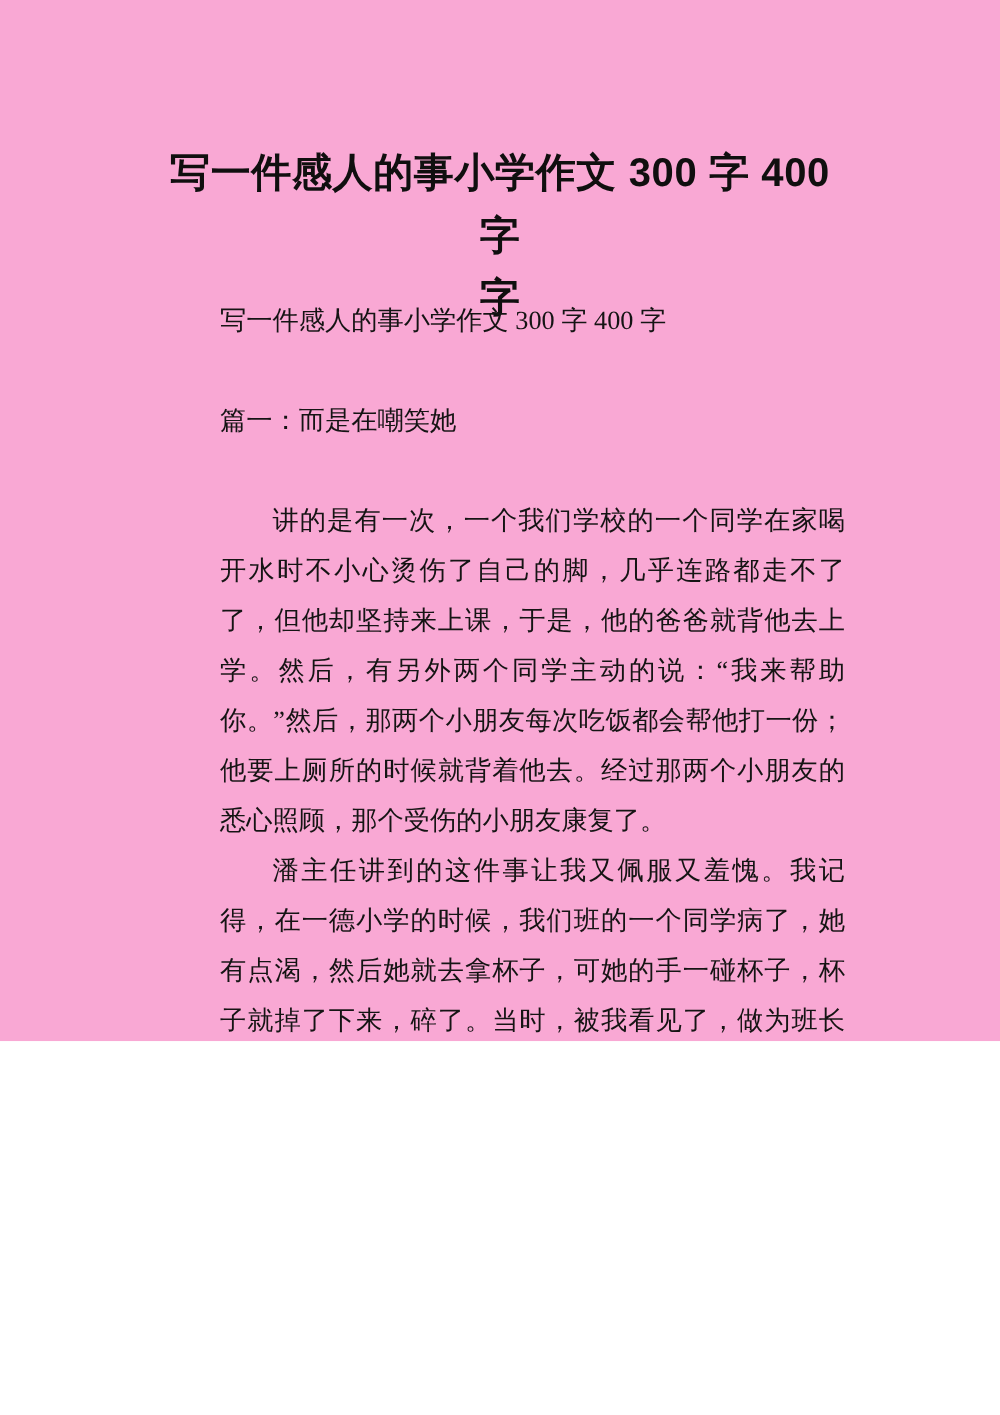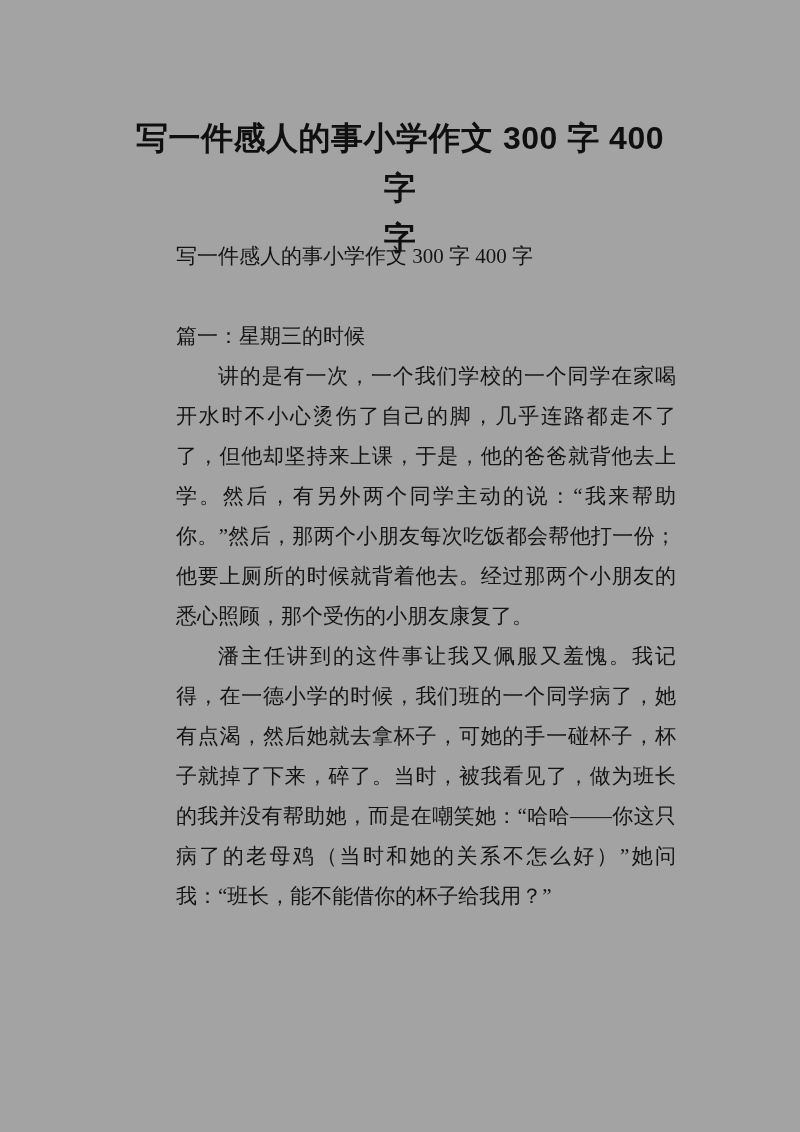--- a/index.html
+++ b/index.html
@@ -4,22 +4,22 @@
 <style>
   html, body {
     margin: 0;
     padding: 0;
     background: #ffffff;
   }
 
   .page {
     position: relative;
     width: 800px;
-    height: 1132px;
-    background: #a3a3a3;
+    height: 833px;
+    background: #f9a8d4;
     overflow: hidden;
     box-sizing: border-box;
   }
 
   
   .doc-title {
     position: absolute;
     left: 130px;
     top: 92px;
     width: 540px;
@@ -50,20 +50,21 @@
   .para {
     margin: 0;
     padding: 0;
   }
 
   .para.subtitle {
     margin-bottom: 40px;
   }
 
   .para.gap-before {
+    margin-top: 40px;
   }
 
   .para.indent {
     text-indent: 2em;
   }
 
   .line {
     display: block;
     white-space: pre-wrap;
   }
@@ -75,21 +76,21 @@
 
   <h1 class="doc-title">
     <span class="line">写一件感人的事小学作文 300 字 400 字</span>
     <span class="line">字</span>
   </h1>
 
   <div class="doc-body">
 
     <p class="para subtitle">写一件感人的事小学作文 300 字 400 字</p>
 
-    <p class="para">篇一：星期三的时候</p>
+    <p class="para">篇一：而是在嘲笑她</p>
 
 
     <p class="para indent gap-before">讲的是有一次，一个我们学校的一个同学在家喝开水时不小心烫伤了自己的脚，几乎连路都走不了了，但他却坚持来上课，于是，他的爸爸就背他去上学。然后，有另外两个同学主动的说：“我来帮助你。”然后，那两个小朋友每次吃饭都会帮他打一份；他要上厕所的时候就背着他去。经过那两个小朋友的悉心照顾，那个受伤的小朋友康复了。</p>
 
     <p class="para indent">潘主任讲到的这件事让我又佩服又羞愧。我记得，在一德小学的时候，我们班的一个同学病了，她有点渴，然后她就去拿杯子，可她的手一碰杯子，杯子就掉了下来，碎了。当时，被我看见了，做为班长的我并没有帮助她，而是在嘲笑她：“哈哈——你这只病了的老母鸡（当时和她的关系不怎么好）”她问我：“班长，能不能借你的杯子给我用？”</p>
 
   </div>
 
 </div>
 

